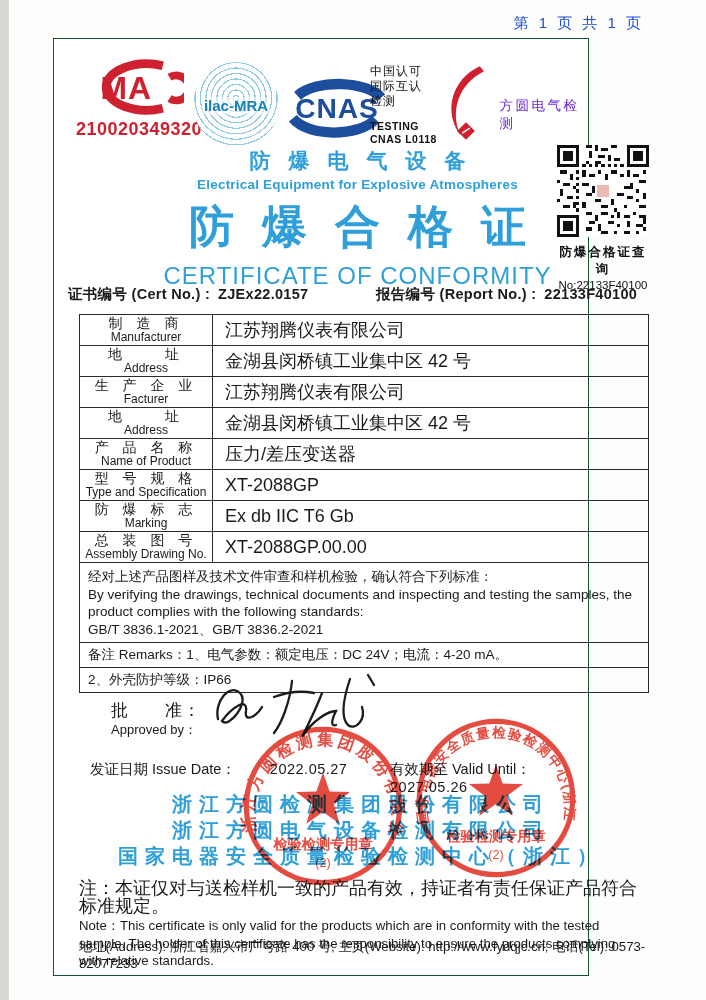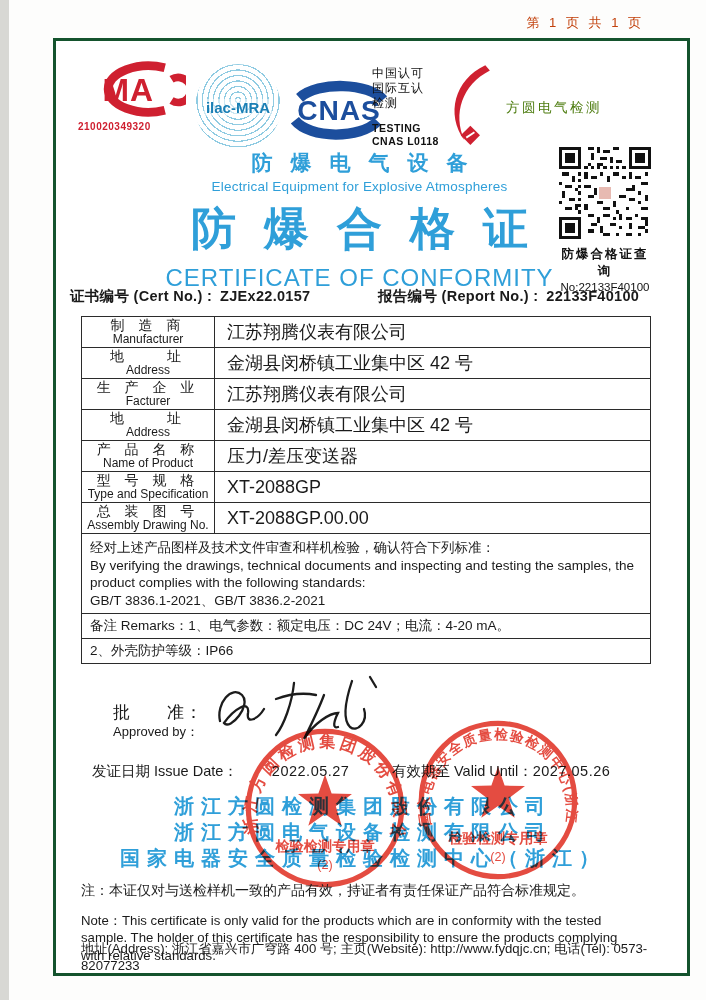--- a/index.html
+++ b/index.html
@@ -1,38 +1,38 @@
 <!DOCTYPE html>
 <html><head>
 <meta charset="utf-8">
 <style>
   * { margin:0; padding:0; box-sizing:border-box; }
   body { background:#e9e9e6; font-family:"Liberation Sans", sans-serif; }
   .screen { position:relative; width:706px; height:1000px; background:#fdfdfc; overflow:hidden; color:#1a1a1a; }
   .scan-edge { position:absolute; left:0; top:0; width:9px; height:100%; background:#d8d8d4; }
-  .page-no { position:absolute; top:14px; right:62px; font-size:13px; letter-spacing:3px; color:#c2410c; }
-  .frame { position:absolute; left:53px; top:38px; width:637px; height:938px; border:3px solid #14532d; background:#fff; }
+  .page-no { position:absolute; top:14px; right:62px; font-size:15px; letter-spacing:3px; color:#1d4ed8; }
+  .frame { position:absolute; left:53px; top:38px; width:536px; height:938px; border:1px solid #14532d; background:#fff; }
 
   
   .cma { position:absolute; left:22px; top:18px; }
-  .cma-number { position:absolute; left:22px; top:80px; font-size:10px; font-weight:bold; color:#cf2030; letter-spacing:0.5px; }
+  .cma-number { position:absolute; left:22px; top:80px; font-size:18px; font-weight:bold; color:#cf2030; letter-spacing:0.5px; }
   .ilac { position:absolute; left:139px; top:23px; width:86px; height:86px; border-radius:50%;
           background:repeating-radial-gradient(circle at 50% 42%, #ffffff 0 2px, #8fcbe2 2px 3.2px, #ffffff 3.2px 5.5px);
           display:flex; align-items:center; justify-content:center; }
   .ilac span { font-weight:bold; color:#1a7fb5; font-size:15px; background:rgba(255,255,255,.55); padding:0 2px; }
   .cnas { position:absolute; left:230px; top:38px; }
   .cnas-text { position:absolute; left:316px; top:25px; font-size:12px; line-height:15px; color:#111; letter-spacing:1px; }
   .cnas-text .en { font-weight:bold; font-size:10.5px; letter-spacing:0.5px; margin-top:11px; line-height:13px; }
   .fy { position:absolute; left:384px; top:18px; display:flex; }
-  .fy-label { margin-left:8px; margin-top:40px; font-size:13.5px; letter-spacing:2.5px; color:#4d7c0f; }
+  .fy-label { margin-left:8px; margin-top:40px; font-size:13.5px; letter-spacing:2.5px; color:#6d28d9; }
 
   
   .titles { position:absolute; left:0; top:108px; width:607px; text-align:center; color:#2f9fd9; }
   .t-zh-small { font-size:21px; font-weight:bold; letter-spacing:18px; text-indent:18px; }
-  .t-en-small { font-size:13.5px; font-weight:normal; margin-top:2px; letter-spacing:0.2px; }
+  .t-en-small { font-size:13.5px; font-weight:bold; margin-top:2px; letter-spacing:0.2px; }
   .t-zh-big { font-size:45px; font-weight:bold; letter-spacing:28px; text-indent:28px; margin-top:5px; }
   .t-en-big { font-size:24px; font-weight:500; letter-spacing:1px; margin-top:5px; }
 
   
   .qr-block { position:absolute; left:499px; top:106px; width:100px; text-align:center; }
   .qr-caption { font-size:12.5px; font-weight:bold; letter-spacing:2px; margin-top:3px; color:#111; }
   .qr-number { font-size:11.5px; color:#111; margin-top:1px; }
 
   
   .cert-row { position:absolute; top:246px; left:0; width:607px; font-size:14.5px; font-weight:600; letter-spacing:0.3px; }
@@ -64,21 +64,21 @@
   .companies { position:absolute; left:0; top:752px; width:607px; text-align:center; color:#2f9fd9; font-weight:bold; font-size:20px; }
   .companies div { line-height:26px; letter-spacing:7px; text-indent:7px; }
 
   
   .stamp { position:absolute; mix-blend-mode:multiply; opacity:0.92; }
   .stamp-left { left:185px; top:683px; }
   .stamp-right { left:358px; top:675px; }
 
   
   .note { position:absolute; left:25px; top:841px; width:562px; font-size:13.2px; line-height:17.5px; }
-  .note .zh { font-size:14px; margin-bottom:12px; }
+  .note .zh { font-size:18px; margin-bottom:2px; }
   .footer-line { position:absolute; left:25px; top:899px; width:570px; font-size:13.2px; }
 </style>
 </head>
 <body>
 
 <div class="screen">
   <div class="scan-edge"></div>
   <div class="page-no">第 1 页 共 1 页</div>
 
   <div class="frame">
@@ -281,20 +281,27 @@
           </tr>
         <tr>
             <td class="lab">
               <div class="zh">型 号 规 格</div>
               <div class="en">Type and Specification</div>
             </td>
             <td class="val">XT-2088GP</td>
           </tr>
         <tr>
             <td class="lab">
+              <div class="zh">防 爆 标 志</div>
+              <div class="en">Marking</div>
+            </td>
+            <td class="val">Ex db IIC T6 Gb</td>
+          </tr>
+        <tr>
+            <td class="lab">
               <div class="zh">总 装 图 号</div>
               <div class="en">Assembly Drawing No.</div>
             </td>
             <td class="val">XT-2088GP.00.00</td>
           </tr>
         <tr>
             <td class="std" colspan="2">
           <div>经对上述产品图样及技术文件审查和样机检验，确认符合下列标准：</div>
           <div>By verifying the drawings, technical documents and inspecting and testing the samples, the product complies with the following standards:</div>
           <div>GB/T 3836.1-2021、GB/T 3836.2-2021</div>

